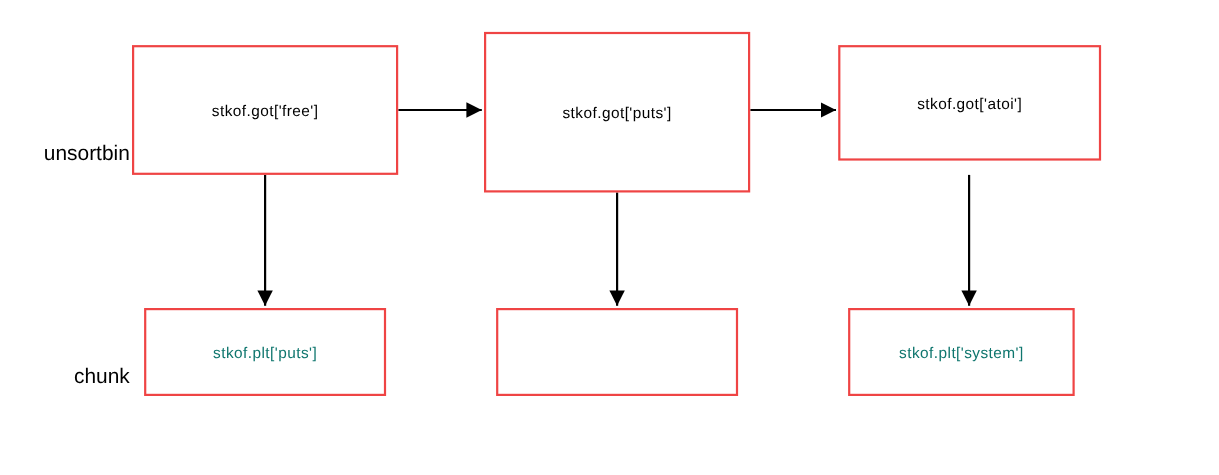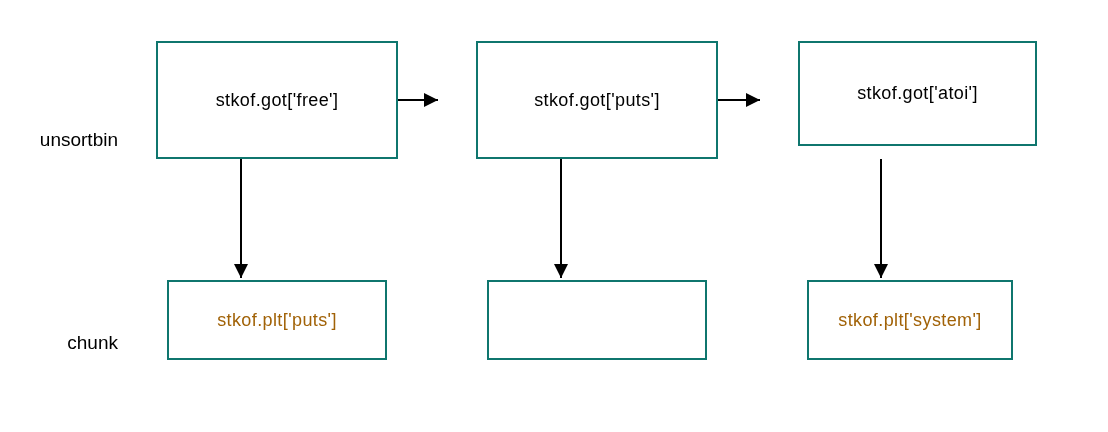--- a/index.html
+++ b/index.html
@@ -10,39 +10,38 @@
   .canvas {
     position: relative;
     width: 1108px;
     height: 432px;
     background: #ffffff;
     font-family: "Liberation Sans", sans-serif;
     overflow: hidden;
   }
   .node {
     position: absolute;
-    border: 2px solid #0f766e;
+    border: 2px solid #ef4444;
     background: #ffffff;
     display: flex;
     align-items: center;
     justify-content: center;
-    font-size: 18px;
+    font-size: 14px;
     color: #000000;
     letter-spacing: 0.4px;
     box-sizing: border-box;
     text-align: center;
-    margin-left: 36px;
   }
   .node.green {
-    color: #a16207;
+    color: #0f766e;
     justify-content: center;
   }
   
   .box-got-free   { left: 120px; top: 41px;  width: 242px; height: 118px; }
-  .box-got-puts   { left: 440px; top: 41px;  width: 242px; height: 118px; }
+  .box-got-puts   { left: 440px; top: 29px;  width: 242px; height: 146px; }
   .box-got-atoi   { left: 762px; top: 41px;  width: 239px; height: 105px; }
   
   .box-plt-puts   { left: 131px; top: 280px; width: 220px; height: 80px; }
   .box-empty      { left: 451px; top: 280px; width: 220px; height: 80px; }
   .box-plt-system { left: 771px; top: 280px; width: 206px; height: 80px; }
 
   .row-label {
     position: absolute;
     font-size: 19px;
     color: #000000;

